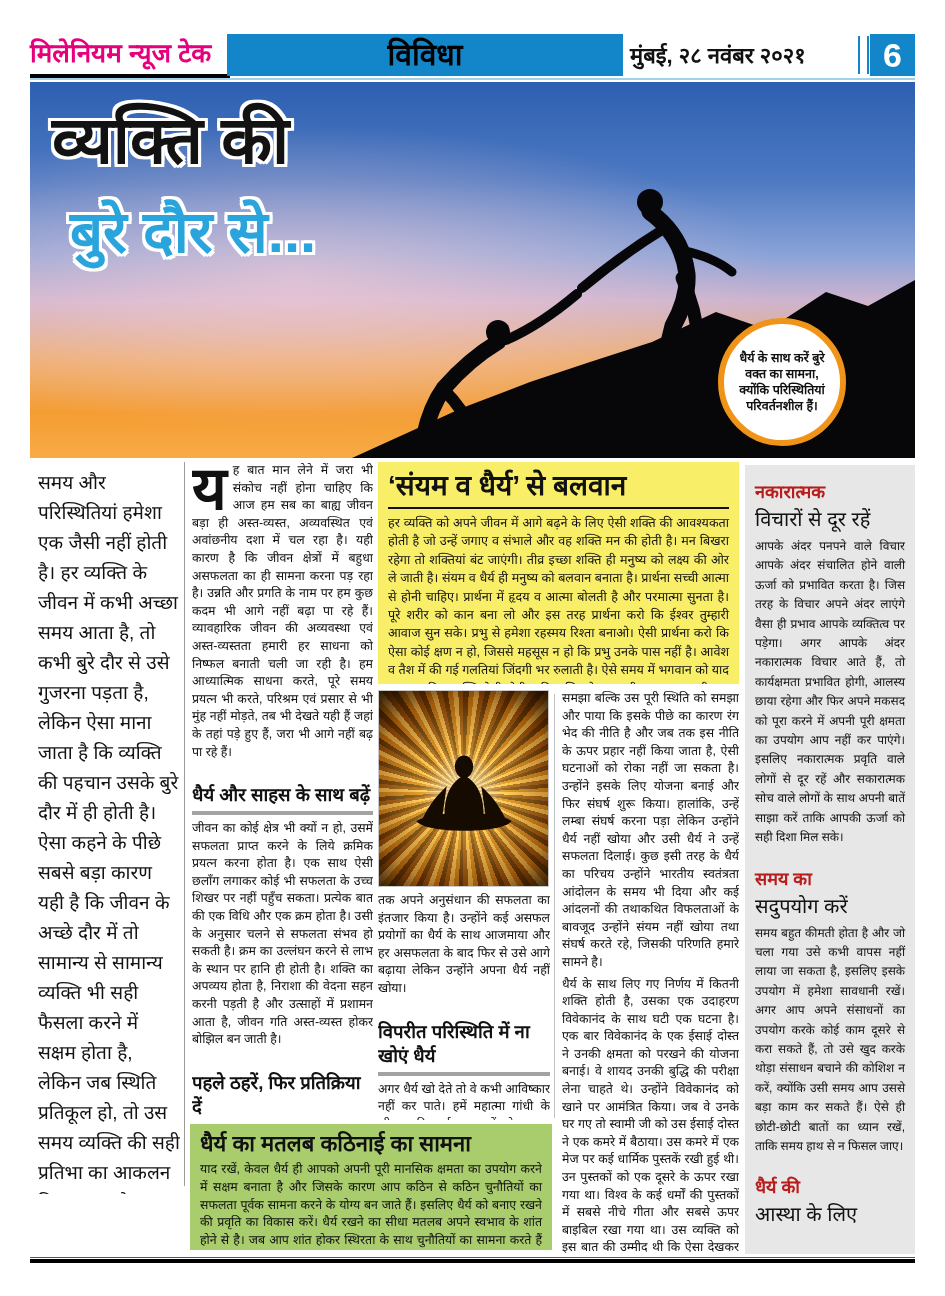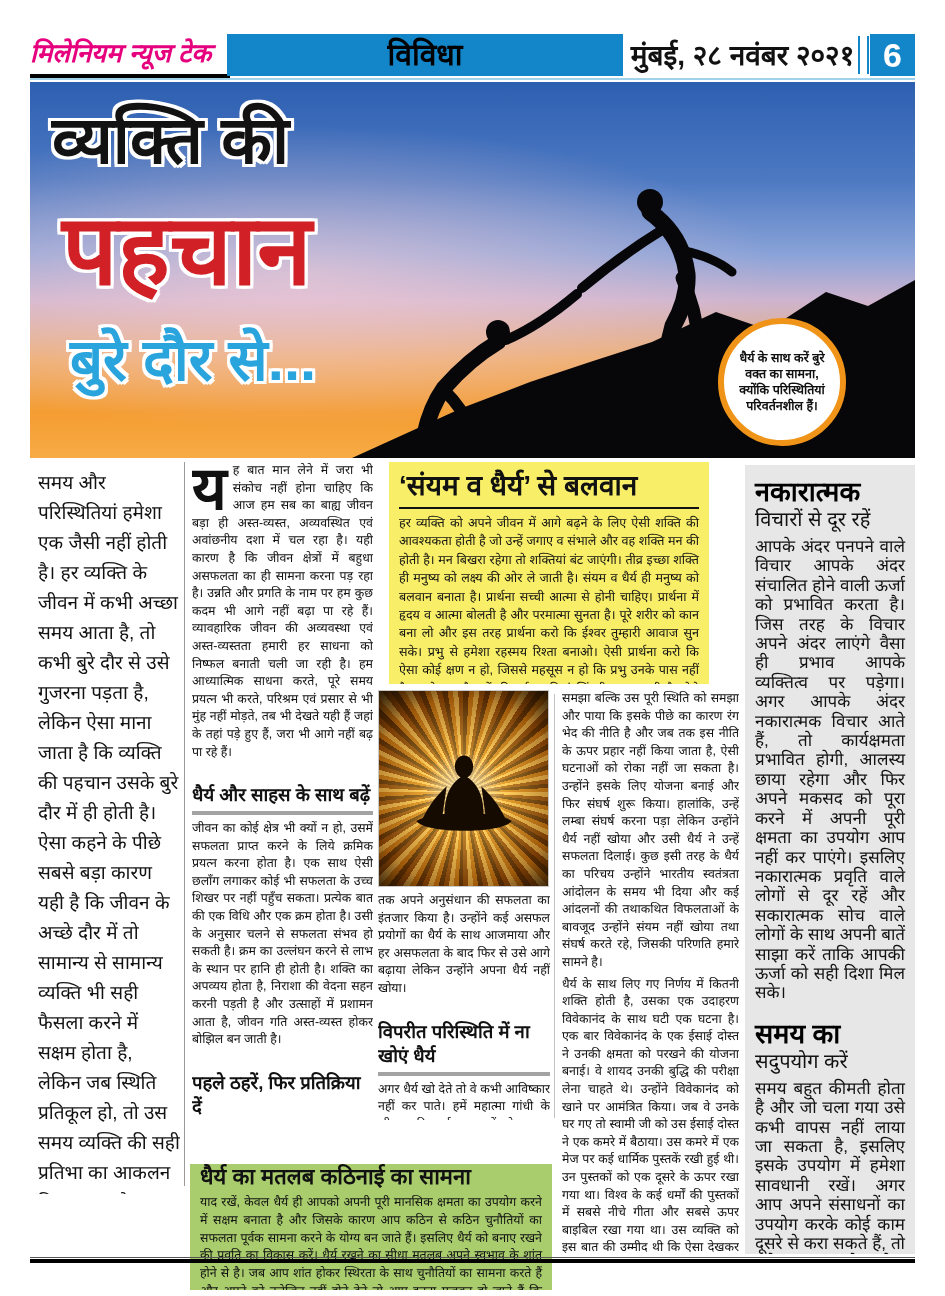--- a/index.html
+++ b/index.html
@@ -2,25 +2,25 @@
 <html lang="hi"><head>
 <meta charset="utf-8">
 <style>
   html,body{margin:0;padding:0;background:#fff;}
   body{width:945px;height:1296px;position:relative;font-family:"Liberation Sans","DejaVu Sans",sans-serif;color:#111;}
   .abs{position:absolute;}
 
   
   .masthead{left:30px;top:34px;width:885px;height:44px;border-bottom:2px solid #9fd2ec;}
   .logo{position:absolute;left:0;top:0;width:200px;height:40px;border-bottom:4px solid #000;
-        color:#e6007d;font-size:26px;font-weight:bold;font-style:italic;line-height:38px;white-space:nowrap;}
+        color:#e6007d;font-size:26px;font-weight:bold;line-height:38px;white-space:nowrap;}
   .section-bar{position:absolute;left:197px;top:0;width:396px;height:42px;background:#1386c9;
         color:#000000;font-size:30px;font-weight:bold;text-align:center;line-height:42px;}
-  .dateline{position:absolute;left:600px;top:0;width:225px;height:42px;font-size:28px;font-weight:bold;
-        text-align:center;line-height:44px;white-space:nowrap;}
+  .dateline{position:absolute;left:600px;top:0;width:225px;height:42px;font-size:22px;font-weight:bold;
+        line-height:44px;white-space:nowrap;}
   .pageno-sep{position:absolute;left:828px;top:2px;width:7px;height:38px;
         border-left:2px solid #1386c9;border-right:2px solid #1386c9;}
   .pageno{position:absolute;left:840px;top:0;width:45px;height:42px;background:#1386c9;color:#fff;
         font-size:34px;font-weight:bold;text-align:center;line-height:42px;}
 
   
   .hero{left:30px;top:82px;width:885px;height:376px;overflow:hidden;
         background:
           radial-gradient(ellipse at 30% 52%, rgba(246,205,214,.65) 0%, rgba(246,205,214,0) 55%),
           linear-gradient(180deg,#2d5fb1 0%,#4d79c2 26%,#8aa3d8 46%,#cdb4cf 58%,#eeae6e 74%,#f49d33 88%,#f8ab45 100%);}
@@ -48,39 +48,39 @@
 
   .bodytxt{font-size:12.4px;line-height:17.6px;}
   .col2{left:162px;top:0;width:181px;height:658px;}
   .col3{left:348px;top:430px;width:172px;height:228px;}
   .col4{left:532px;top:228px;width:177px;height:566px;}
 
   h2,h3{margin:0;}
   .subhead{font-size:18.5px;font-weight:bold;border-bottom:4px solid #a3a3a3;padding:6px 0 4px 0;margin:16px 0 5px 0;line-height:24px;}
   .dropcap{float:left;font-size:60px;line-height:50px;font-weight:bold;padding:2px 6px 0 0;}
 
-  .yellowbox{left:359px;top:0;width:320px;height:222px;background:#f8ee67;box-sizing:border-box;padding:8px 10px;overflow:hidden;}
+  .yellowbox{left:348px;top:0;width:361px;height:222px;background:#f8ee67;box-sizing:border-box;padding:8px 10px;overflow:hidden;}
   .yellowbox h2{font-size:28px;font-weight:bold;border-bottom:2px solid #111;padding-bottom:5px;margin-bottom:5px;line-height:32px;}
   .yellowbox p{margin:0;font-size:12.6px;line-height:18.4px;text-align:justify;}
 
   .meditation{left:348px;top:228px;width:171px;height:197px;border:1px solid #c9c9c9;box-sizing:border-box;overflow:hidden;
       background:
         radial-gradient(circle at 50% 52%, rgba(255,244,200,.95) 0%, rgba(255,196,80,.5) 32%, rgba(120,60,5,.55) 72%, rgba(28,14,0,.94) 100%),
         repeating-conic-gradient(from 0deg at 50% 52%, #2a1500 0deg 3deg, #c97a10 3deg 6deg, #ffd768 6deg 9deg, #7a3c05 9deg 12deg);}
   .meditation svg{position:absolute;left:50%;top:54%;width:130px;height:98px;transform:translate(-50%,-50%);}
 
-  .greenbox{left:160px;top:662px;width:362px;height:126px;background:#a9cd6d;box-sizing:border-box;padding:0 10px;overflow:hidden;margin-top:40px;}
+  .greenbox{left:160px;top:662px;width:362px;height:126px;background:#a9cd6d;box-sizing:border-box;padding:7px 10px;overflow:hidden;}
   .greenbox h2{font-size:22px;font-weight:bold;line-height:26px;margin:0 0 4px 0;}
   .greenbox p{margin:0;font-size:12.4px;line-height:17.8px;text-align:justify;}
 
   .sidebar{left:715px;top:3px;width:170px;height:789px;background:#e7e7e7;box-sizing:border-box;padding:12px 10px;overflow:hidden;}
   .sb-section{margin-bottom:16px;}
-  .sb-red{font-size:27px;font-weight:bold;color:#000000;line-height:30px;}
+  .sb-red{font-size:18px;font-weight:bold;color:#b91c1c;line-height:30px;}
   .sb-black{font-size:20px;font-weight:normal;color:#111;line-height:24px;margin-bottom:6px;}
-  .sb-body{font-size:17px;line-height:19.4px;text-align:justify;margin:0;}
+  .sb-body{font-size:12px;line-height:19.4px;text-align:justify;margin:0;}
 
   .bottom-rule{left:30px;top:1257px;width:885px;height:6px;
       background:linear-gradient(#555 0 1px,transparent 1px 2px,#000 2px 6px);}
 </style>
 </head>
 <body>
 
 <header class="abs masthead">
   <div class="logo">मिलेनियम न्यूज टेक</div>
   <div class="section-bar">
@@ -104,21 +104,20 @@
     <g fill="#07070a" stroke="#07070a" stroke-linecap="round">
       <circle cx="620" cy="120" r="13" stroke="none"></circle>
       <path d="M620,130 C642,146 654,168 657,192 C658,210 652,228 643,244 L638,264" fill="none" stroke-width="17"></path>
       <path d="M652,196 C662,218 667,240 668,258" fill="none" stroke-width="13"></path>
       <path d="M632,148 C606,164 576,186 552,206" fill="none" stroke-width="10"></path>
       <path d="M650,168 C670,172 690,180 702,190" fill="none" stroke-width="9"></path>
     </g>
   </svg>
   <div class="headline">
     <div class="hl hl1">व्यक्ति की</div>
-    <div class="hl hl2">पहचान</div>
     <div class="hl hl3">बुरे दौर से...</div>
   </div>
   <div class="badge">धैर्य के साथ करें बुरे वक्त का सामना, क्योंकि परिस्थितियां परिवर्तनशील हैं।</div>
 </section>
 
 <main class="abs content">
 
   <div class="col col1">
     <p>समय और परिस्थितियां हमेशा एक जैसी नहीं होती है। हर व्यक्ति के जीवन में कभी अच्छा समय आता है, तो कभी बुरे दौर से उसे गुजरना पड़ता है, लेकिन ऐसा माना जाता है कि व्यक्ति की पहचान उसके बुरे दौर में ही होती है। ऐसा कहने के पीछे सबसे बड़ा कारण यही है कि जीवन के अच्छे दौर में तो सामान्य से सामान्य व्यक्ति भी सही फैसला करने में सक्षम होता है, लेकिन जब स्थिति प्रतिकूल हो, तो उस समय व्यक्ति की सही प्रतिभा का आकलन किया जाता है। धैर्यवान व्यक्ति हमेशा विपरित स्थिति में विचलित नहीं होते है। आइए जाने की प्रतिकूल स्थिति में कैसे धैर्य और संयम के साथ काम लें।</p>
   </div>

